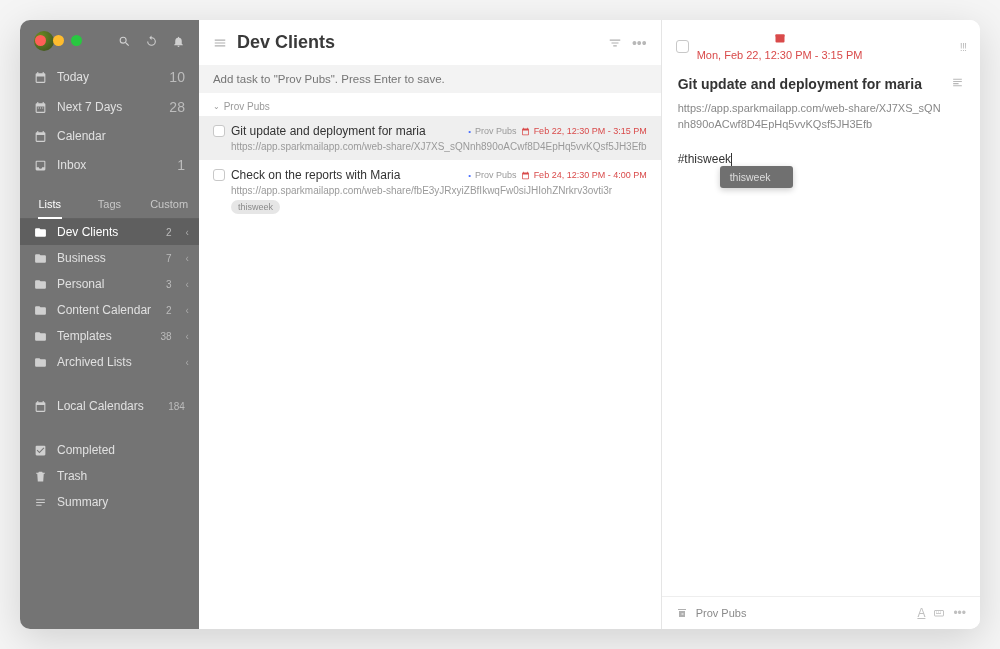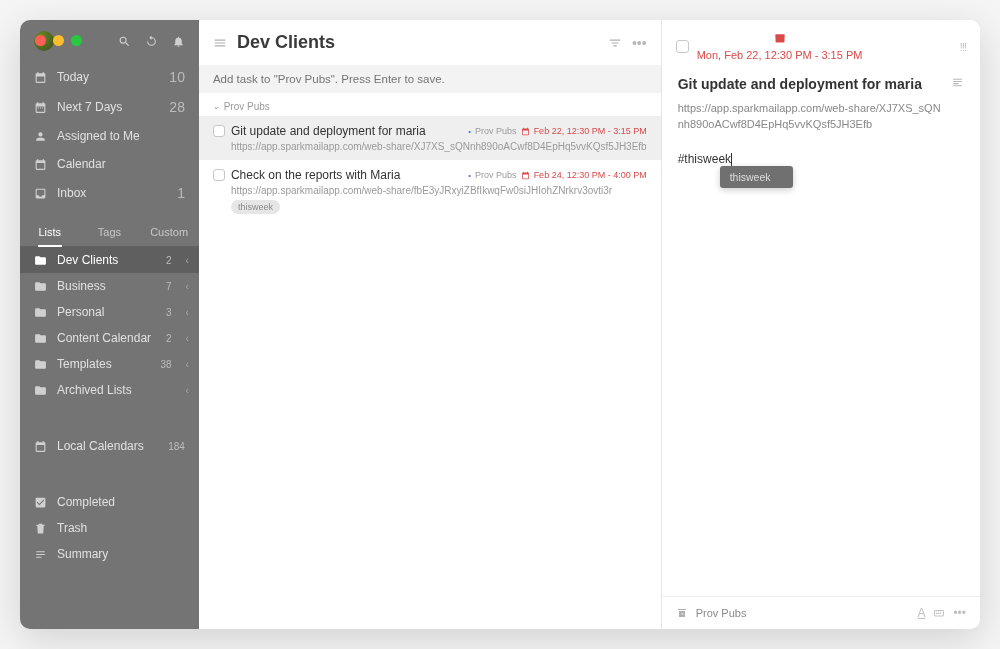--- a/index.html
+++ b/index.html
@@ -27,21 +27,21 @@
 .tab-row .tab.active::after { content: ""; position: absolute; left: 18px; right: 18px; bottom: -1px; height: 2px; background: #fff; }
 
 .list-item { display: flex; align-items: center; padding: 6px 10px 6px 14px; gap: 10px; font-size: 12px; color: #e0e0e0; cursor: pointer; }
 .list-item svg { width: 13px; height: 13px; fill: #d0d0d0; }
 .list-item .label { flex: 1; }
 .list-item .count { font-size: 10px; color: #bcbcbc; margin-right: 4px; }
 .list-item .chevron { color: #aaa; font-size: 10px; }
 .list-item.active { background: rgba(0,0,0,0.18); color: #fff; }
 .list-item.active svg { fill: #fff; }
 
-.sidebar-section { margin-top: 30px; }
+.sidebar-section { margin-top: 18px; }
 
 .middle { flex: 1; background: #fff; display: flex; flex-direction: column; border-right: 1px solid #e5e5e5; }
 .mid-header { display: flex; align-items: center; padding: 12px 14px 8px; gap: 10px; }
 .mid-header .hamburger { color: #b0b0b0; cursor: pointer; }
 .mid-header h1 { font-size: 18px; font-weight: 600; color: #3a3a3a; flex: 1; }
 .mid-header .hicon { color: #b8b8b8; cursor: pointer; font-size: 14px; }
 .mid-header svg { width: 14px; height: 14px; fill: #b0b0b0; }
 
 .add-task { margin: 4px 0 0; padding: 8px 14px; background: #f3f3f3; color: #a8a8a8; font-size: 11.5px; border: none; width: 100%; text-align: left; outline: none; }
 
@@ -119,27 +119,20 @@
     </div>
     <div class="nav-item">
       <svg viewBox="0 0 24 24">
           <path d="M19 4h-1V2h-2v2H8V2H6v2H5a2 2 0 00-2 2v14a2 2 0 002 2h14a2 2 0 002-2V6a2 2 0 00-2-2zm0 16H5V10h14v10zM7 12h2v2H7zm4 0h2v2h-2zm4 0h2v2h-2z"></path>
         </svg>
       <span class="label">Next 7 Days</span>
       <span class="count">28</span>
     </div>
     <div class="nav-item">
       <svg viewBox="0 0 24 24">
-          <path d="M12 12a4 4 0 10-4-4 4 4 0 004 4zm0 2c-2.67 0-8 1.34-8 4v2h16v-2c0-2.66-5.33-4-8-4z"></path>
-        </svg>
-      <span class="label">Assigned to Me</span>
-      <span class="count"></span>
-    </div>
-    <div class="nav-item">
-      <svg viewBox="0 0 24 24">
           <path d="M19 4h-1V2h-2v2H8V2H6v2H5a2 2 0 00-2 2v14a2 2 0 002 2h14a2 2 0 002-2V6a2 2 0 00-2-2zm0 16H5V9h14v11z"></path>
         </svg>
       <span class="label">Calendar</span>
       <span class="count"></span>
     </div>
     <div class="nav-item">
       <svg viewBox="0 0 24 24">
           <path d="M19 3H5a2 2 0 00-2 2v14a2 2 0 002 2h14a2 2 0 002-2V5a2 2 0 00-2-2zm0 12h-4a3 3 0 01-6 0H5V5h14v10z"></path>
         </svg>
       <span class="label">Inbox</span>

